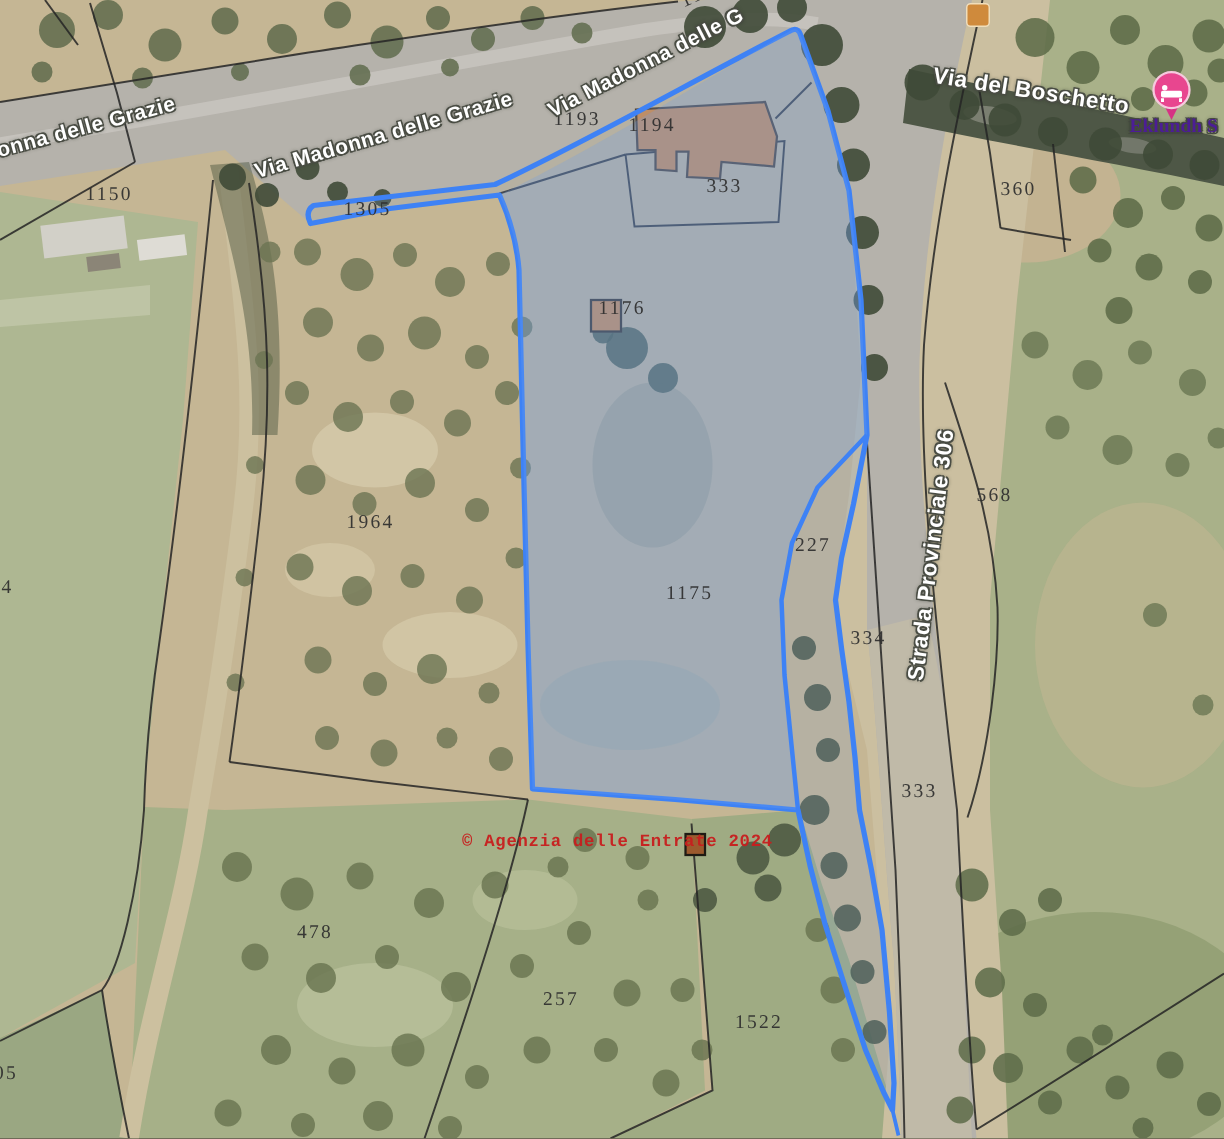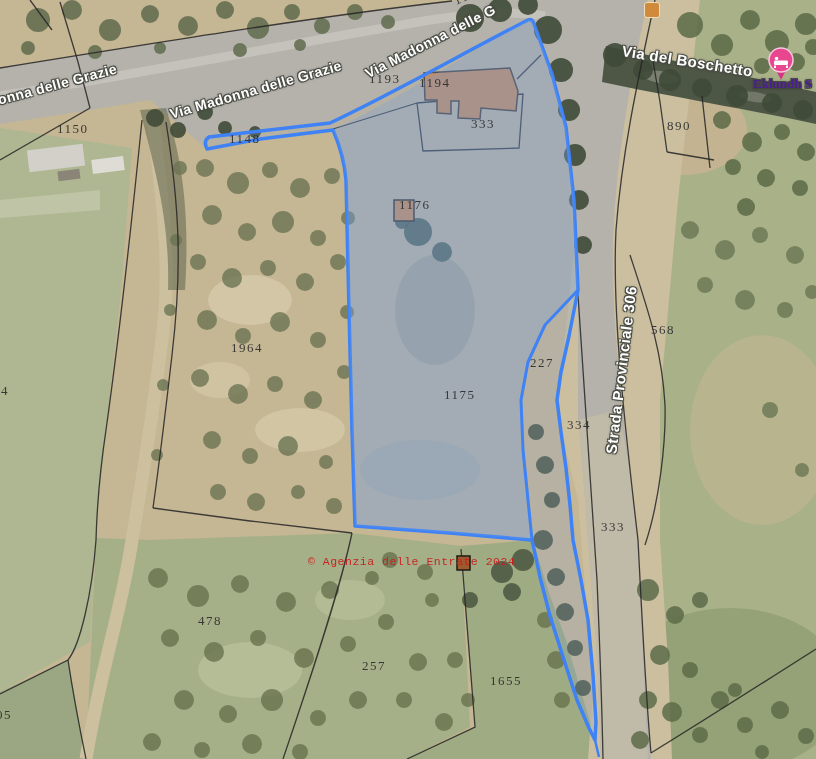--- a/index.html
+++ b/index.html
@@ -14,21 +14,21 @@
           transform-origin:left center;
           text-shadow:-1px -1px 0 #4a4d44,1px -1px 0 #4a4d44,-1px 1px 0 #4a4d44,
                       1px 1px 0 #4a4d44,0 0 3px rgba(35,40,32,.95);}
   .rlabel.big{font-size:15px;}
   .poilabel{position:absolute;font-family:Liberation Serif, serif;font-weight:600;
           font-size:13px;color:#4c1d95;white-space:nowrap;
           text-shadow:-1px -1px 0 #44483f,1px -1px 0 #44483f,-1px 1px 0 #44483f,
                       1px 1px 0 #44483f,0 0 3px rgba(35,40,32,.95);}
   .watermark{position:absolute;left:308px;top:555px;
           font-family:"Liberation Mono",monospace;font-size:11.5px;
-          color:#c81e1e;letter-spacing:.5px;white-space:nowrap;opacity:.95;}
+          color:#c81e1e;letter-spacing:.5px;white-space:nowrap;opacity:.95;font-weight:bold;}
   .pin{position:absolute;left:766px;top:46px;width:30px;height:36px;cursor:pointer;}
   .sqpoi{position:absolute;left:644px;top:2px;width:14px;height:14px;
          background:#cf8a3c;border:1.5px solid #f0ddba;border-radius:3px;}
 </style>
 </head>
 <body>
 
 <div id="stage">
 
 <svg width="816" height="759" viewBox="0 0 816 759">
@@ -315,35 +315,35 @@
              L578,290 L545,325 L528,362 L521,400 L523,450 L527,490 L532,540
              L450,533 L355,526 L352,430 L349,310 L346,180 Q344,155 333,130 Z" fill="rgba(110,160,235,0.26)"></path>
 
     <path d="M578,290 L545,325 L528,362 L521,400 L523,450 L527,490 L532,540" fill="none" stroke="#3e82f5" stroke-width="3" stroke-linejoin="round"></path>
 
     <path d="M595,740 L599,757" fill="none" stroke="#3e82f5" stroke-width="2.5"></path>
   </g>
 </svg>
 
   <span class="plabel" style="left:57px;top:121px">1150</span>
-  <span class="plabel" style="left:229px;top:131px">1148</span>
+  <span class="plabel" style="left:229px;top:131px">1305</span>
   <span class="plabel" style="left:369px;top:71px">1193</span>
   <span class="plabel" style="left:419px;top:75px">1194</span>
   <span class="plabel" style="left:471px;top:116px">333</span>
-  <span class="plabel" style="left:667px;top:118px">890</span>
+  <span class="plabel" style="left:667px;top:118px">360</span>
   <span class="plabel" style="left:399px;top:197px">1176</span>
   <span class="plabel" style="left:231px;top:340px">1964</span>
   <span class="plabel" style="left:444px;top:387px">1175</span>
   <span class="plabel" style="left:530px;top:355px">227</span>
   <span class="plabel" style="left:651px;top:322px">568</span>
   <span class="plabel" style="left:567px;top:417px">334</span>
   <span class="plabel" style="left:601px;top:519px">333</span>
   <span class="plabel" style="left:198px;top:613px">478</span>
   <span class="plabel" style="left:362px;top:658px">257</span>
-  <span class="plabel" style="left:490px;top:673px">1655</span>
+  <span class="plabel" style="left:490px;top:673px">1522</span>
   <span class="plabel" style="left:1px;top:383px">4</span>
   <span class="plabel" style="left:-4px;top:707px">05</span>
   <span class="plabel" style="left:451px;top:-6px;transform:rotate(-24deg)">1172</span>
 
   <span class="rlabel" style="left:-2px;top:92px;transform:rotate(-15deg)">onna delle Grazie</span>
   <span class="rlabel" style="left:170px;top:106px;transform:rotate(-16deg)">Via Madonna delle Grazie</span>
   <span class="rlabel" style="left:366px;top:66px;transform:rotate(-27deg)">Via Madonna delle G</span>
   <span class="rlabel big" style="left:622px;top:42px;transform:rotate(9deg)">Via del Boschetto</span>
   <span class="rlabel big" style="left:621px;top:370px;transform:translate(-50%,-50%) rotate(-83deg);transform-origin:center center">Strada Provinciale 306</span>
 

